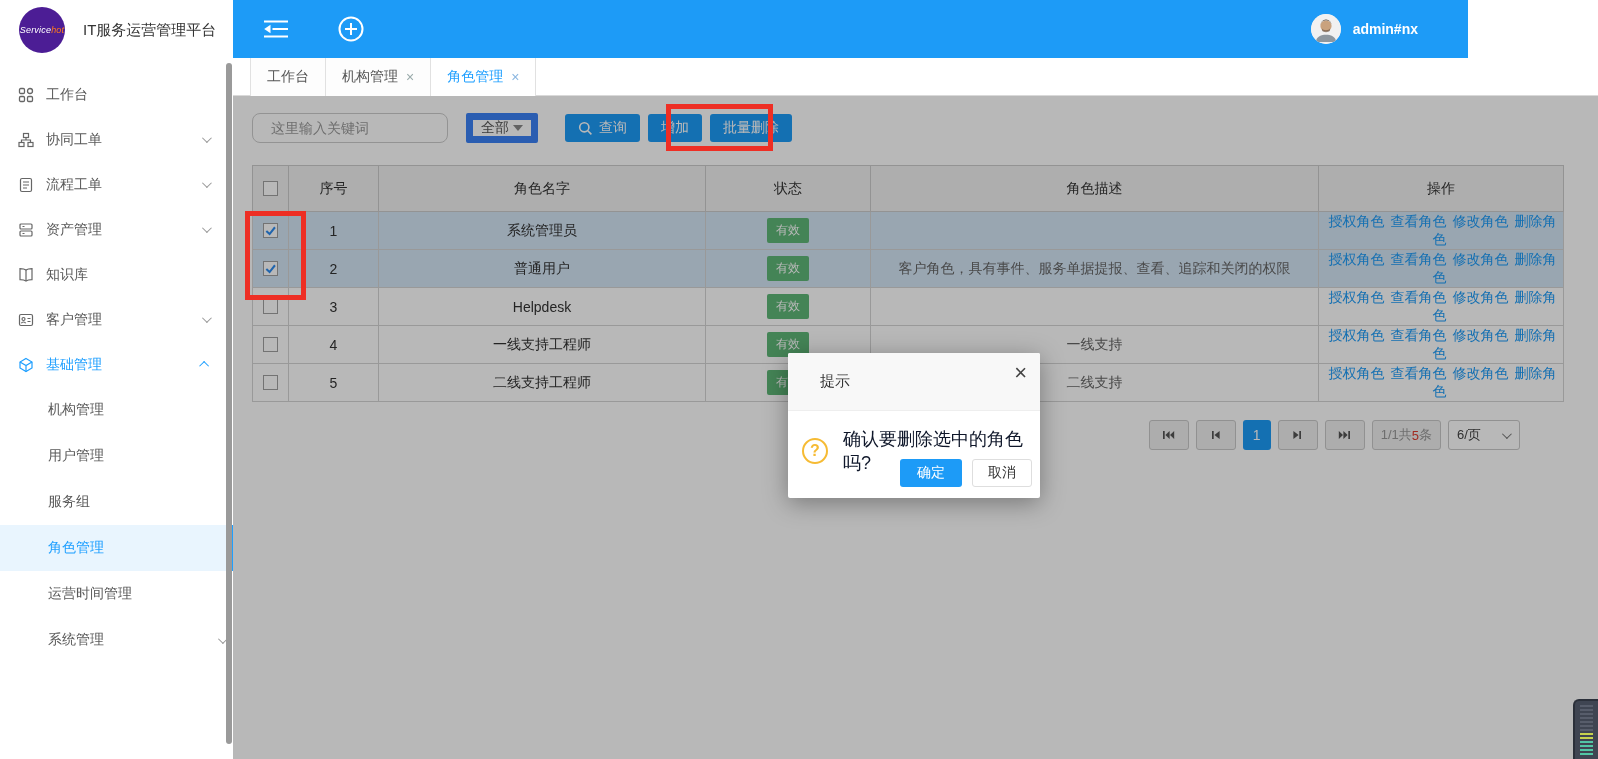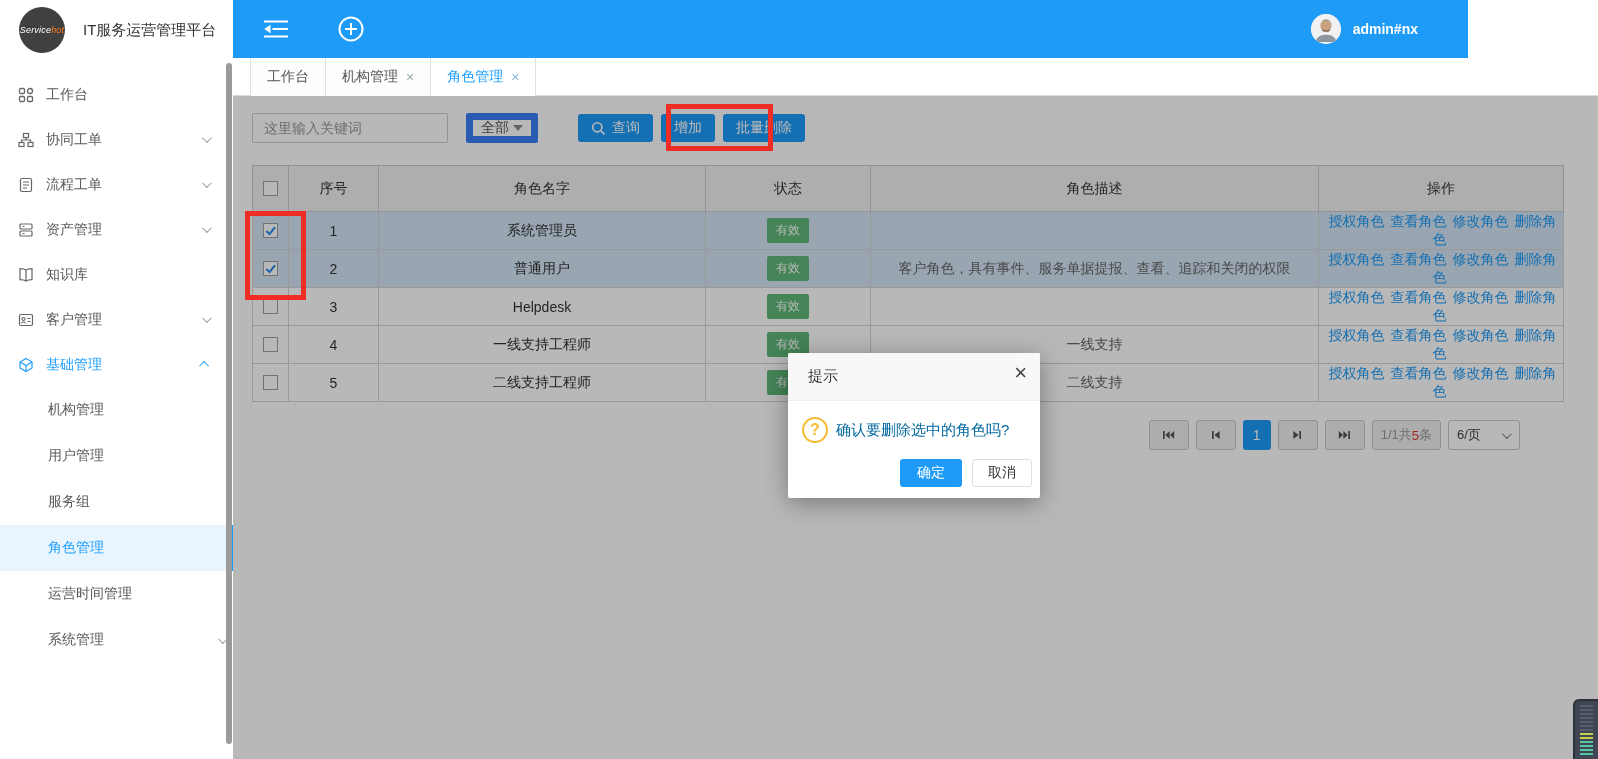--- a/index.html
+++ b/index.html
@@ -3,21 +3,21 @@
 <meta charset="utf-8">
 <style>
   * { margin:0; padding:0; box-sizing:border-box; }
   html,body { width:1598px; height:759px; overflow:hidden;
     font-family:"Liberation Sans","DejaVu Sans",sans-serif; background:#fff; }
 
   
   .sidebar { position:absolute; left:0; top:0; width:233px; height:759px;
     background:#fff; z-index:5; }
   .logo-row { height:60px; display:flex; align-items:center; padding-left:19px; }
-  .logo-circle { width:46px; height:46px; border-radius:50%; background:#404040;
+  .logo-circle { width:46px; height:46px; border-radius:50%; background:#4c1d95;
     display:flex; flex-direction:column; align-items:center; justify-content:center;
     color:#fff; font-size:9px; font-style:italic; letter-spacing:.2px; }
   .logo-circle .hot { color:#ff7a1a; }
   .brand-title { margin-left:18px; font-size:15px; color:#333; }
   .menu { position:absolute; top:72px; left:0; right:0; }
   .mitem { height:45px; display:flex; align-items:center; padding:0 16px 0 18px;
     color:#595959; font-size:14px; cursor:pointer; }
   .mitem .micon { width:16px; height:16px; margin-right:12px; flex:0 0 16px; }
   .mitem .mlabel { flex:1; }
   .mitem.blue, .mitem.blue .mlabel { color:#1E9FFF; }
@@ -50,34 +50,34 @@
     cursor:pointer; }
   .tab:first-child { border-left:1px solid #e1e1e1; }
   .tab.active { background:#fff; color:#1E9FFF; }
   .tab .tclose { margin-left:8px; color:#9aa; font-size:14px; cursor:pointer; }
   .tab.active .tclose { color:#8ab6e0; }
 
   
   .content { position:absolute; left:233px; top:96px; width:1365px; height:663px;
     background:#fff; z-index:1; }
   .toolbar { position:absolute; left:19px; top:17px; display:flex; align-items:center; }
-  .search-input { width:196px; height:30px; border:1px solid #ccc; border-radius:2px;
-    padding:0 11px; font-size:14px; color:#333; outline:none;
+  .search-input { width:196px; height:30px; border:1px solid #ccc; border-radius:8px;
+    padding:0 18px; font-size:14px; color:#333; outline:none;
     font-family:"Liberation Sans","DejaVu Sans",sans-serif; }
   .search-input::placeholder { color:#999; }
   .select-box { width:72px; height:30px; border:7px solid #3b82f6; border-radius:2px;
     margin-left:18px; display:flex; align-items:center; padding:0 8px; font-size:14px;
     color:#555; background:#fff; cursor:pointer; justify-content:space-between; }
   .caret { width:0; height:0; border-left:5px solid transparent;
     border-right:5px solid transparent; border-top:6px solid #8a8a8a; }
   .btn-blue { height:28px; border:none; border-radius:3px; background:#1d9bf7; color:#fff;
     font-size:14px; padding:0 13px; display:flex; align-items:center; cursor:pointer;
     font-family:"Liberation Sans","DejaVu Sans",sans-serif; }
   .btn-blue svg { margin-right:6px; }
-  .gap27 { margin-left:40px; } .gap8 { margin-left:8px; }
+  .gap27 { margin-left:27px; } .gap8 { margin-left:8px; }
 
   table.roles { position:absolute; left:19px; top:69px; width:1311px;
     border-collapse:collapse; table-layout:fixed; }
   table.roles th { height:46px; background:#f2f2f2; border:1px solid #ccc; font-size:14px;
     font-weight:normal; color:#333; }
   table.roles td { height:38px; border:1px solid #d5d5d5; text-align:center; font-size:14px;
     color:#333; background:#fff; }
   tr.selected td { background:#d4e6f6; }
   .cbx { width:15px; height:15px; border:1px solid #a0a0a0; background:#fff; margin:auto;
     display:flex; align-items:center; justify-content:center; cursor:pointer; }
@@ -100,30 +100,30 @@
     background:#fff; margin-left:7px; padding:0 8px; display:flex; align-items:center;
     justify-content:space-between; font-size:13px; color:#444; cursor:pointer; }
   .psize .chev { border-color:#777; }
 
   
   .overlay { position:absolute; left:233px; top:96px; width:1365px; height:663px;
     background:rgba(0,0,0,0.28); z-index:10; }
   .modal { position:absolute; left:788px; top:353px; width:252px; height:145px;
     background:#fff; border-radius:2px; z-index:20;
     box-shadow:0 5px 25px rgba(0,0,0,0.35); }
-  .modal-head { height:48px; background:#f8f8f8; border-bottom:1px solid #eee;
-    display:flex; align-items:center; padding:0 20px; font-size:15px; color:#333;
+  .modal-head { height:58px; background:#f8f8f8; border-bottom:1px solid #eee;
+    display:flex; align-items:center; padding:0 32px; font-size:15px; color:#333;
     border-radius:2px 2px 0 0; }
   .modal-close { position:absolute; right:13px; top:7px; font-size:22px; color:#444;
     cursor:pointer; line-height:26px; }
   .modal-body { display:flex; align-items:center; padding:16px 12px 0 14px; }
   .q-icon { width:26px; height:26px; border:2px solid #f6bb34; border-radius:50%;
     color:#f6bb34; font-size:16px; font-weight:bold; display:flex; align-items:center;
     justify-content:center; flex:0 0 26px; }
-  .modal-msg { margin-left:8px; font-size:15px; color:#0369a1; }
+  .modal-msg { margin-left:15px; font-size:18px; color:#0f172a; }
   .modal-foot { position:absolute; right:8px; bottom:11px; display:flex;border-radius:8px; }
   .btn-ok { width:62px; height:28px; background:#1d9bf7; border:none; border-radius:3px;
     color:#fff; font-size:14px; cursor:pointer;
     font-family:"Liberation Sans","DejaVu Sans",sans-serif; }
   .btn-cancel { width:60px; height:28px; background:#fff; border:1px solid #dedede;
     border-radius:3px; color:#333; font-size:14px; margin-left:10px; cursor:pointer;
     font-family:"Liberation Sans","DejaVu Sans",sans-serif; }
 
   
   .redbox { position:absolute; border:5px solid #ee2e24; z-index:30; pointer-events:none; }

